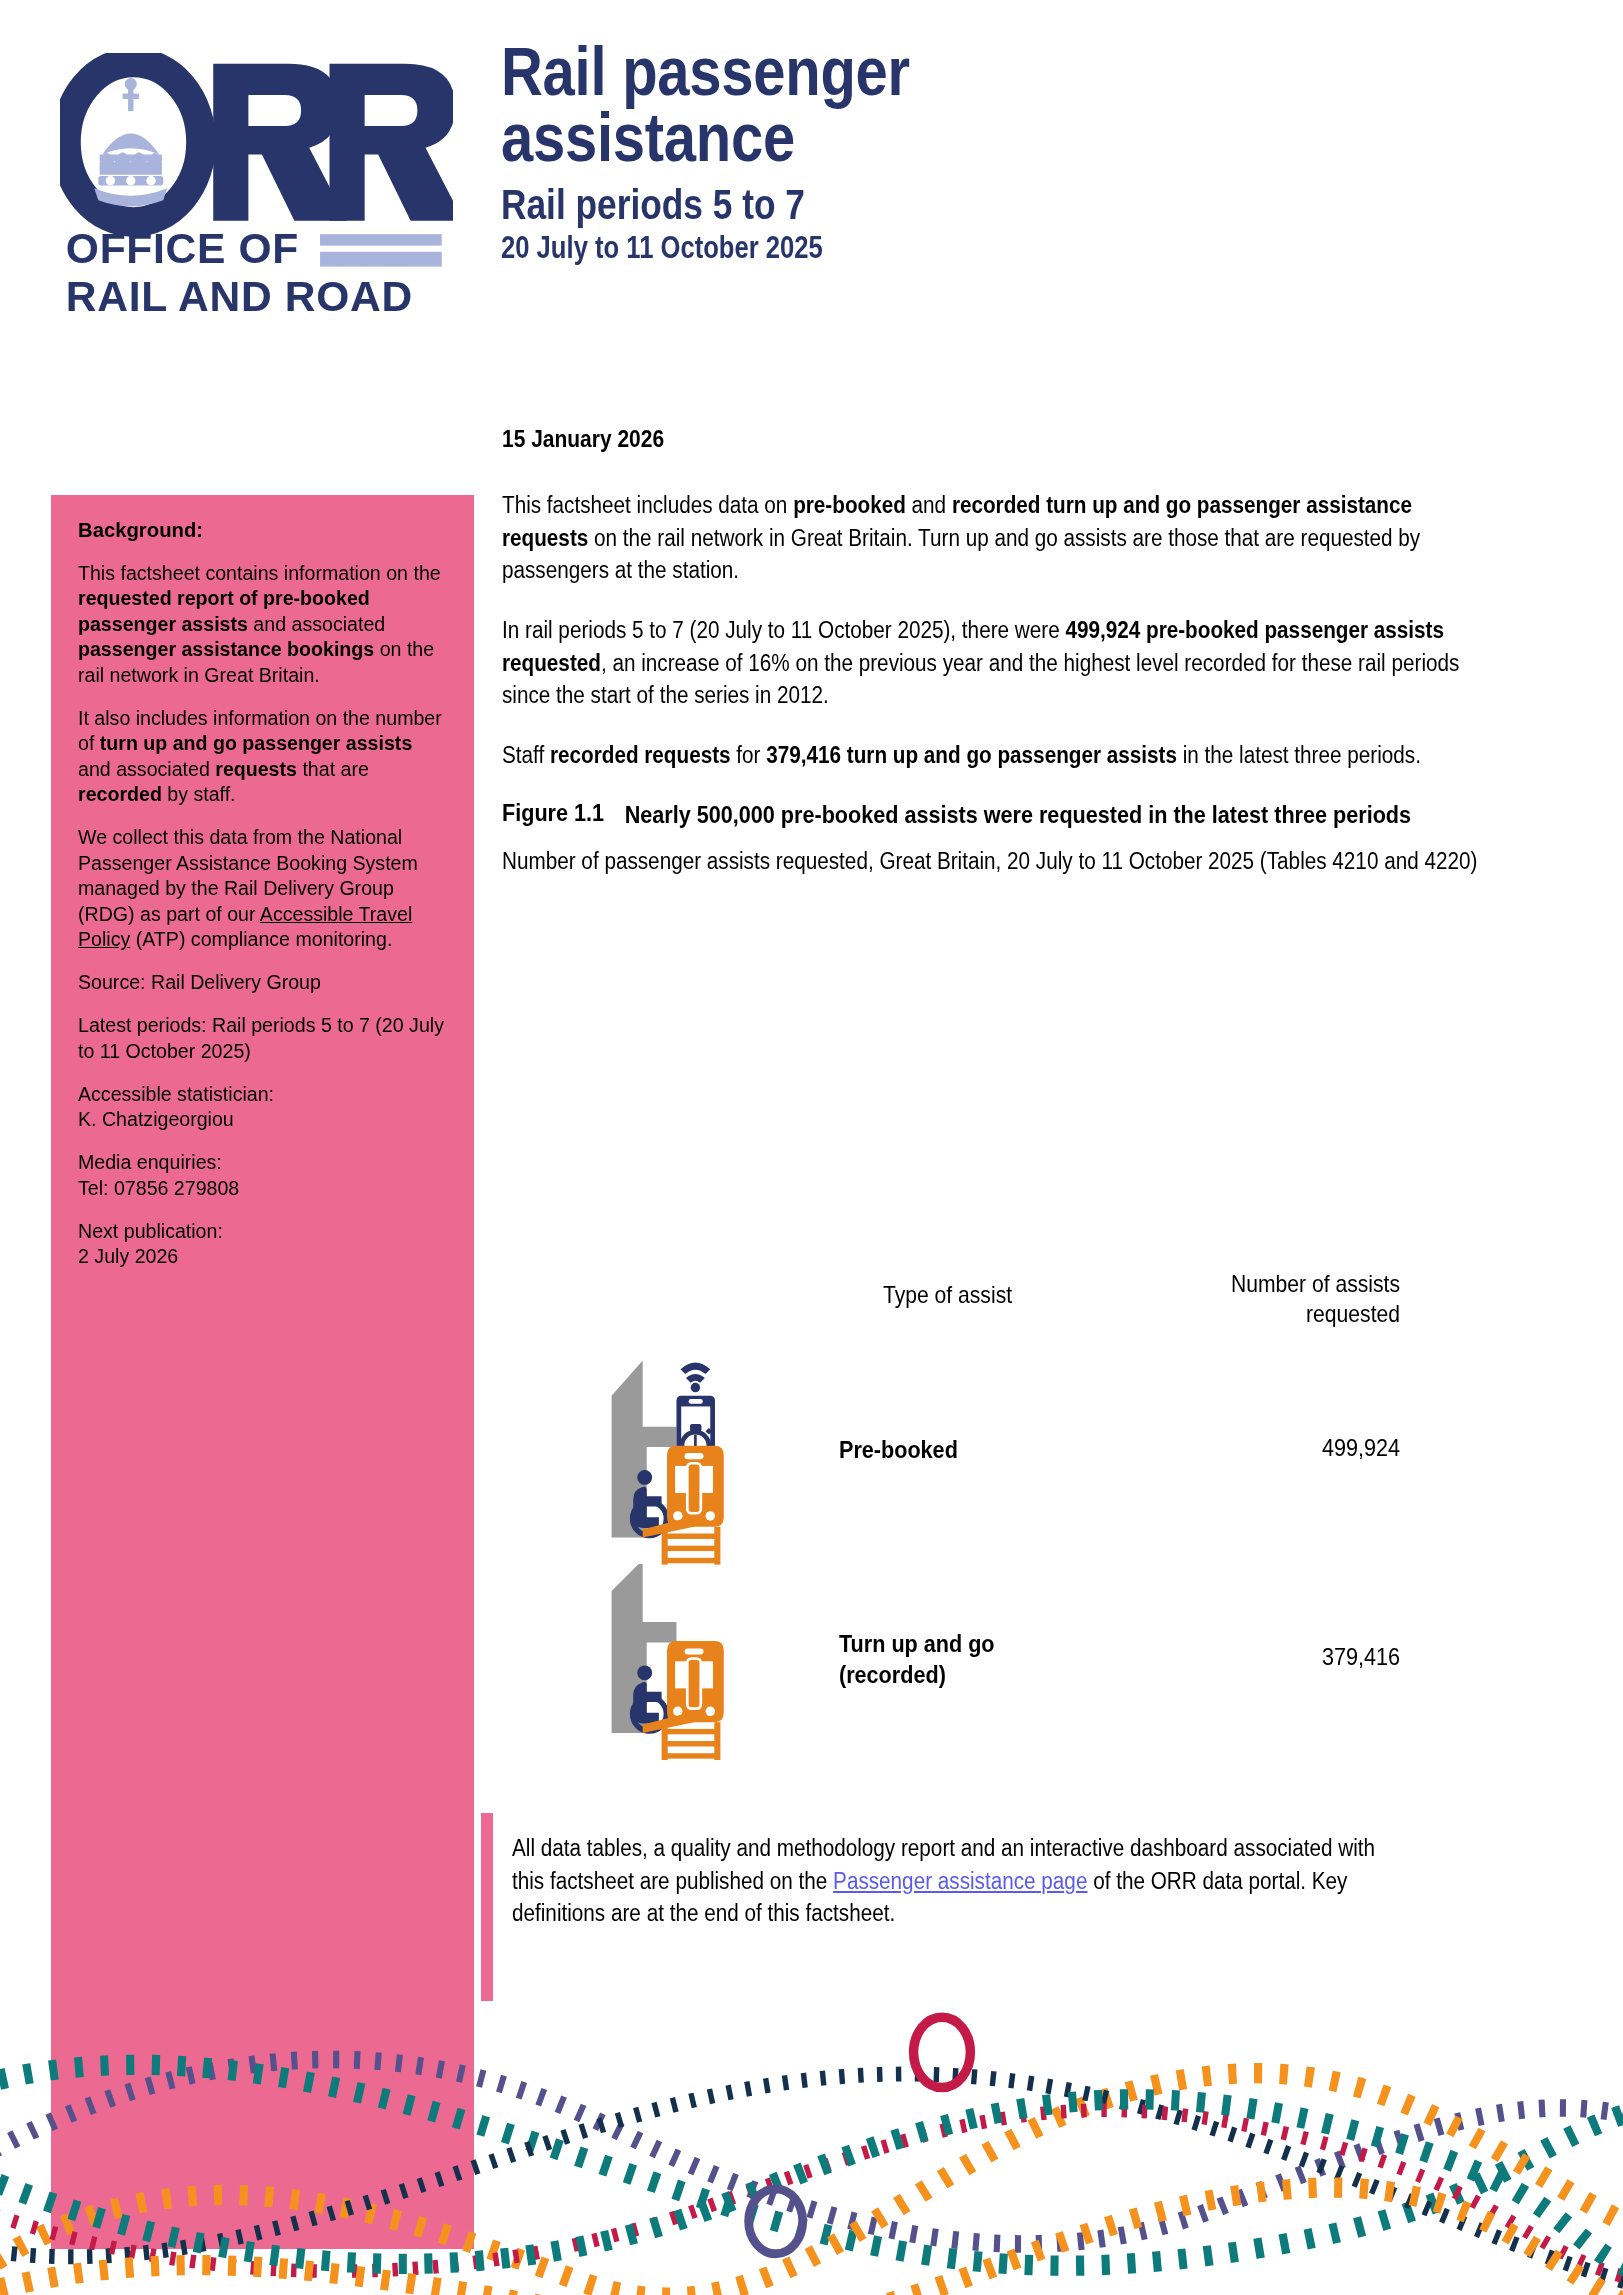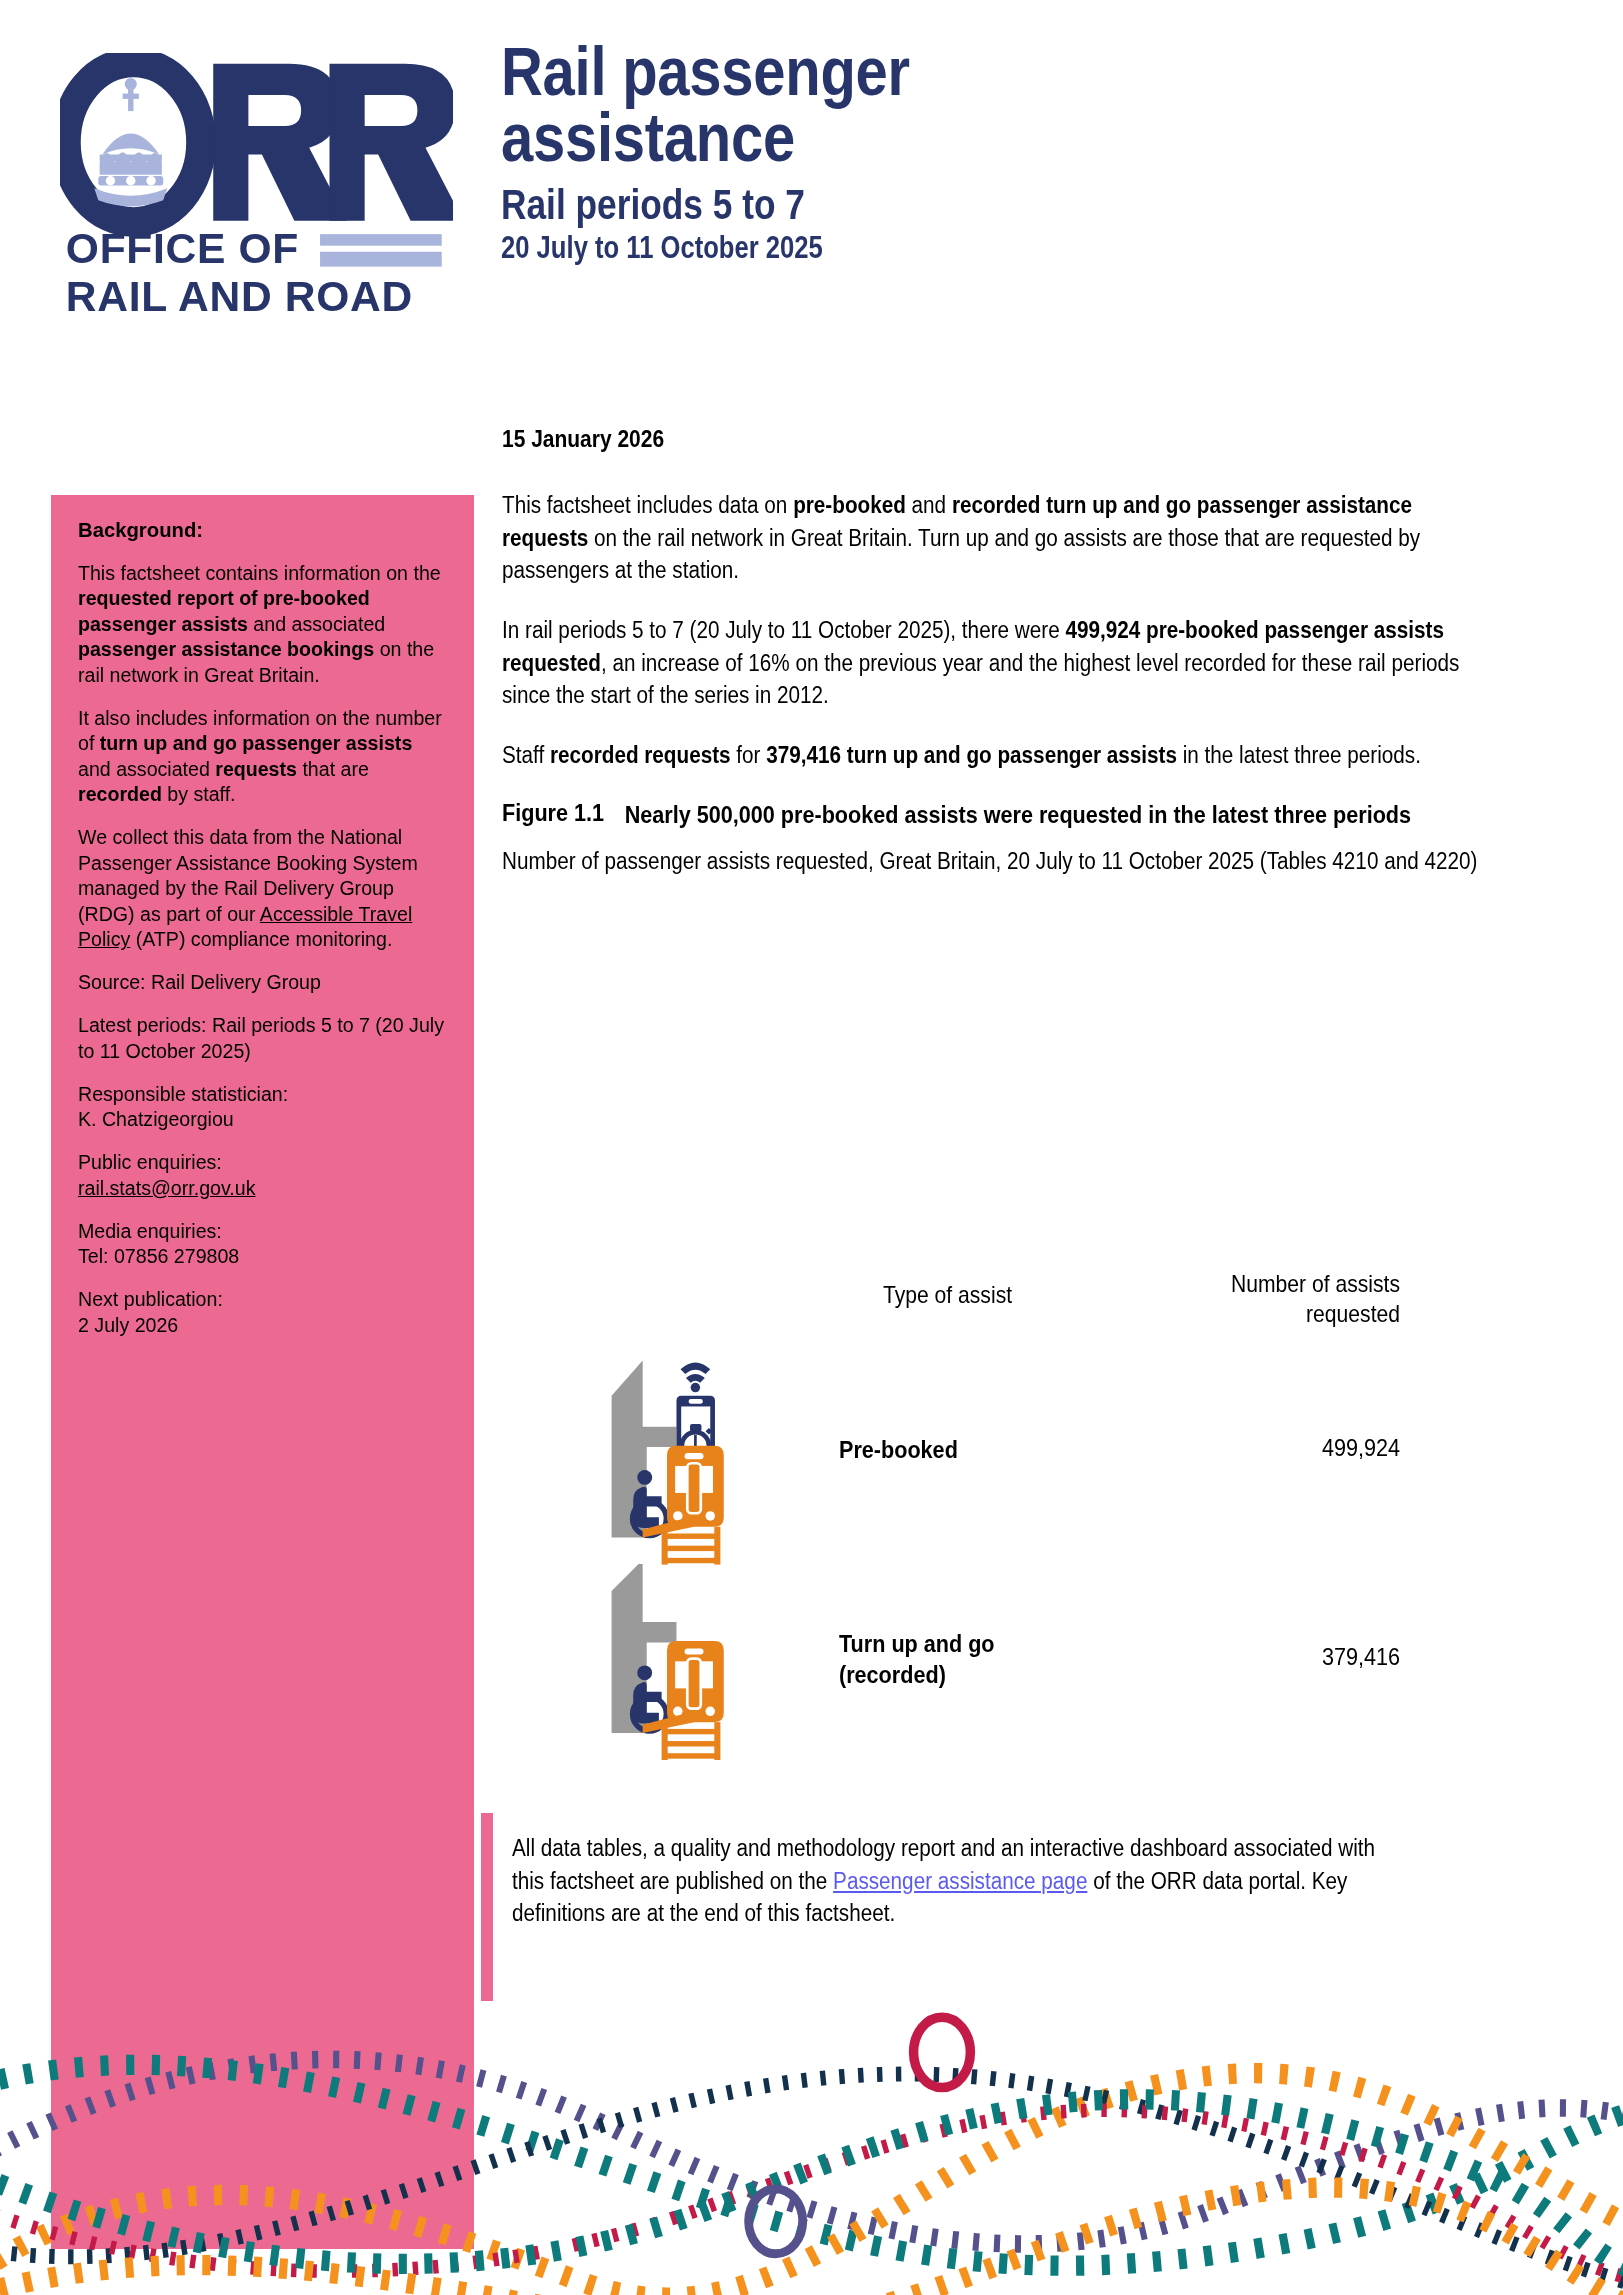--- a/index.html
+++ b/index.html
@@ -169,23 +169,22 @@
     <p class="sb-p"><span>This factsheet contains information on the </span><b>requested report of pre-booked passenger assists</b><span> and associated </span><b>passenger assistance bookings</b><span> on the rail network in Great Britain.</span></p>
 
     <p class="sb-p"><span>It also includes information on the number of </span><b>turn up and go passenger assists</b><span> and associated </span><b>requests</b><span> that are </span><b>recorded</b><span> by staff.</span></p>
 
     <p class="sb-p"><span>We collect this data from the National Passenger Assistance Booking System managed by the Rail Delivery Group (RDG) as part of our </span><a href="#" class="u" style="color:#000">Accessible Travel Policy</a><span> (ATP) compliance monitoring.</span></p>
 
     <p class="sb-p"><span class="sb-lbl">Source:</span><span> Rail Delivery Group</span></p>
 
     <p class="sb-p"><span class="sb-lbl">Latest periods:</span><span> Rail periods 5 to 7 (20 July to 11 October 2025)</span></p>
 
-    <p class="sb-p"><span class="sb-lbl">Responsible statistician:</span><br><span>K. Chatzigeorgiou</span></p>
-
-    <p class="sb-p"><span class="sb-lbl">Public enquiries:</span><br><a href="#" class="u" style="color:#000">rail.stats@orr.gov.uk</a></p>
+    <p class="sb-p"><span class="sb-lbl">Accessible statistician:</span><br><span>K. Chatzigeorgiou</span></p>
+
 
     <p class="sb-p"><span class="sb-lbl">Media enquiries:</span><br><span>Tel: 07856 279808</span></p>
 
     <p class="sb-p"><span class="sb-lbl">Next publication:</span><br><span>2 July 2026</span></p>
   </aside>
 
   <div class="main">
     <p class="body-p"><span>This factsheet includes data on </span><b>pre-booked</b><span> and </span><b>recorded turn up and go passenger assistance requests</b><span> on the rail network in Great Britain. Turn up and go assists are those that are requested by passengers at the station.</span></p>
 
     <p class="body-p"><span>In rail periods 5 to 7 (20 July to 11 October 2025), there were </span><b>499,924 pre-booked passenger assists requested</b><span>, an increase of 16% on the previous year and the highest level recorded for these rail periods since the start of the series in 2012.</span></p>

